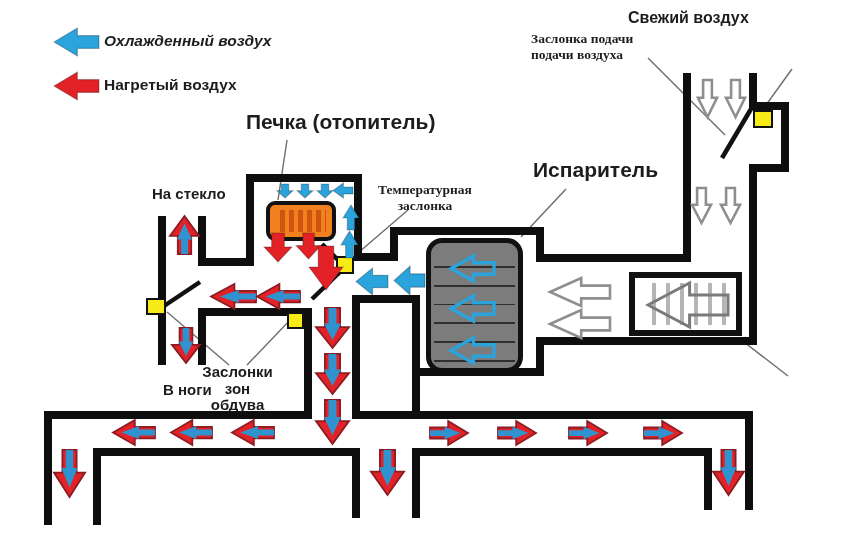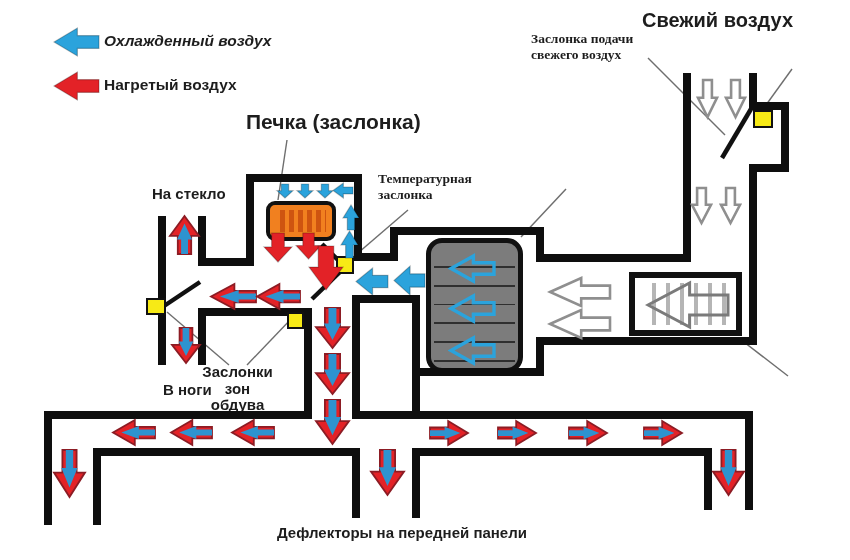--- a/index.html
+++ b/index.html
@@ -50,48 +50,48 @@
   <div class="comp" id="evap-box" style="left:426px;top:238px;width:97px;height:135px;">
     <div id="evap-lines"></div>
   </div>
   <div class="comp" id="fan-box" style="left:629px;top:272px;width:113px;height:64px;">
     <div id="fan-grille"></div>
   </div>
 
   <div class="lbl med" style="left:104px;top:32px;font-size:15.5px;font-style:italic;">Охлажденный воздух</div>
   <div class="lbl med" style="left:104px;top:76px;font-size:15.5px;">Нагретый воздух</div>
 
-  <div class="lbl title" style="left:246px;top:110px;">Печка (заслонка)</div>
-
-  <div class="lbl small" style="left:378px;top:171px;">
+  <div class="lbl title" style="left:246px;top:110px;">Печка (отопитель)</div>
+
+  <div class="lbl small" style="left:378px;top:182px;text-align:center;">
     <span>Температурная</span>
     <span>заслонка</span>
   </div>
 
-
-  <div class="lbl med" style="left:642px;top:9px;font-size:20px;">Свежий воздух</div>
+  <div class="lbl title" style="left:533px;top:158px;">Испаритель</div>
+
+  <div class="lbl med" style="left:628px;top:9px;font-size:16px;">Свежий воздух</div>
 
   <div class="lbl small" style="left:531px;top:31px;">
     <span>Заслонка подачи</span>
-    <span>свежего воздух</span>
+    <span>подачи воздуха</span>
   </div>
 
 
 
   <div class="lbl med" style="left:152px;top:185px;">На стекло</div>
 
   <div class="lbl med" style="left:163px;top:381px;">В ноги</div>
 
   <div class="lbl med" style="left:201px;top:364px;width:73px;text-align:center;line-height:16.5px;white-space:normal;">
     <span>Заслонки</span>
     <span>зон</span>
     <span>обдува</span>
   </div>
 
-  <div class="lbl med" style="left:277px;top:524px;">Дефлекторы на передней панели</div>
 <div class="wall" style="left: 44px; top: 411px; width: 268px; height: 8px; background: rgb(14, 14, 14);"></div>
     <div class="wall" style="left: 352px; top: 411px; width: 401px; height: 8px; background: rgb(14, 14, 14);"></div>
     <div class="wall" style="left: 93px; top: 448px; width: 267px; height: 8px; background: rgb(14, 14, 14);"></div>
     <div class="wall" style="left: 420px; top: 448px; width: 292px; height: 8px; background: rgb(14, 14, 14);"></div>
     <div class="wall" style="left: 44px; top: 411px; width: 8px; height: 114px; background: rgb(14, 14, 14);"></div>
     <div class="wall" style="left: 93px; top: 448px; width: 8px; height: 77px; background: rgb(14, 14, 14);"></div>
     <div class="wall" style="left: 352px; top: 448px; width: 8px; height: 70px; background: rgb(14, 14, 14);"></div>
     <div class="wall" style="left: 412px; top: 448px; width: 8px; height: 70px; background: rgb(14, 14, 14);"></div>
     <div class="wall" style="left: 704px; top: 448px; width: 8px; height: 62px; background: rgb(14, 14, 14);"></div>
     <div class="wall" style="left: 745px; top: 411px; width: 8px; height: 99px; background: rgb(14, 14, 14);"></div>

